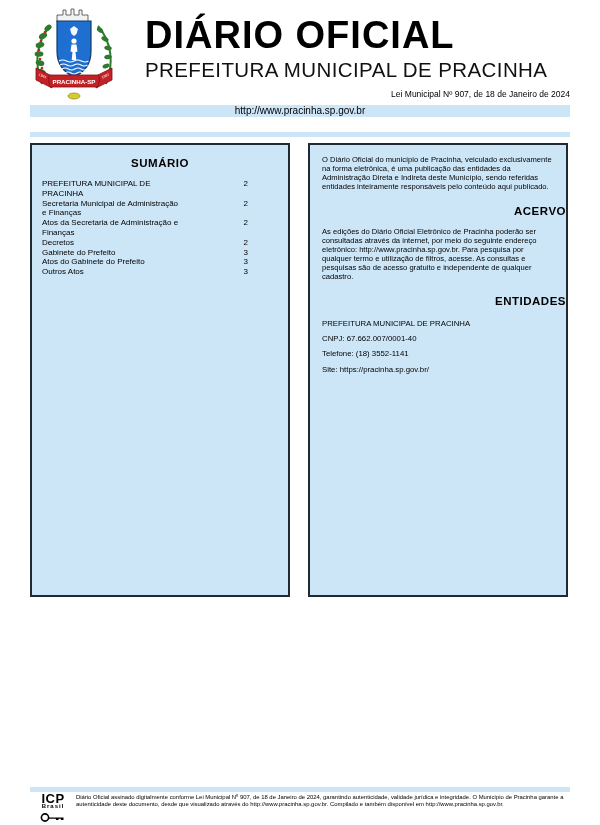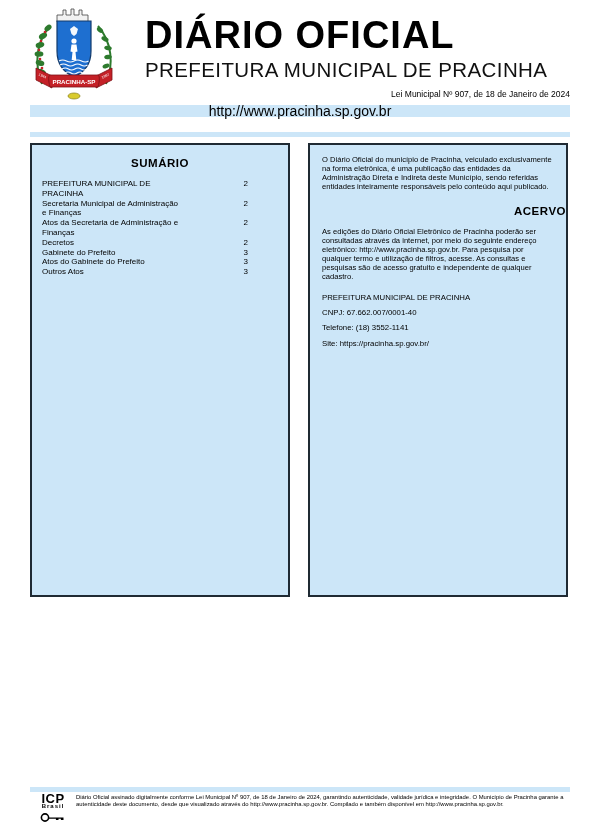--- a/index.html
+++ b/index.html
@@ -17,21 +17,21 @@
   }
   .masthead .subtitle {
     font-size:20.5px; font-weight:normal; letter-spacing:.4px; margin-top:2px;
     white-space:nowrap; color:#111;
   }
   .law-line {
     position:absolute; right:30px; top:89px; font-size:8.5px; color:#000;
   }
   .url-bar {
     position:absolute; left:30px; top:105px; width:540px; height:12px;
-    background:#cce6f8; text-align:center; font-size:14px; line-height:12px;
+    background:#cce6f8; text-align:center; font-size:10px; line-height:12px;
   }
   .date-row {
     position:absolute; left:30px; top:117px; width:540px; height:13px;
     border-top:1px solid #9a9a9a; border-bottom:1px solid #9a9a9a;
     font-size:8.5px; line-height:12px;
   }
   .date-row .left   { position:absolute; left:2px; top:0; }
   .date-row .center { position:absolute; left:0; right:0; text-align:center; top:0; }
   .date-row .right  { position:absolute; right:2px; top:0; }
   .thin-bar {
@@ -183,20 +183,21 @@
       </div>
     </div>
   </div>
 
   <div class="box right">
     <div class="para">O Diário Oficial do município de Pracinha, veiculado exclusivamente na forma eletrônica, é uma publicação das entidades da Administração Direta e Indireta deste Município, sendo referidas entidades inteiramente responsáveis pelo conteúdo aqui publicado.</div>
 
     <h3>ACERVO</h3>
     <div class="para">As edições do Diário Oficial Eletrônico de Pracinha poderão ser consultadas através da internet, por meio do seguinte endereço eletrônico: http://www.pracinha.sp.gov.br. Para pesquisa por qualquer termo e utilização de filtros, acesse. As consultas e pesquisas são de acesso gratuito e independente de qualquer cadastro.</div>
 
+    <h3>ENTIDADES</h3>
     <div class="entity-list">
       <div>PREFEITURA MUNICIPAL DE PRACINHA</div>
       <div>CNPJ: 67.662.007/0001-40</div>
       <div>Telefone: (18) 3552-1141</div>
       <div>Site: https://pracinha.sp.gov.br/</div>
     </div>
   </div>
 
   <div class="footer-bar"></div>
 

